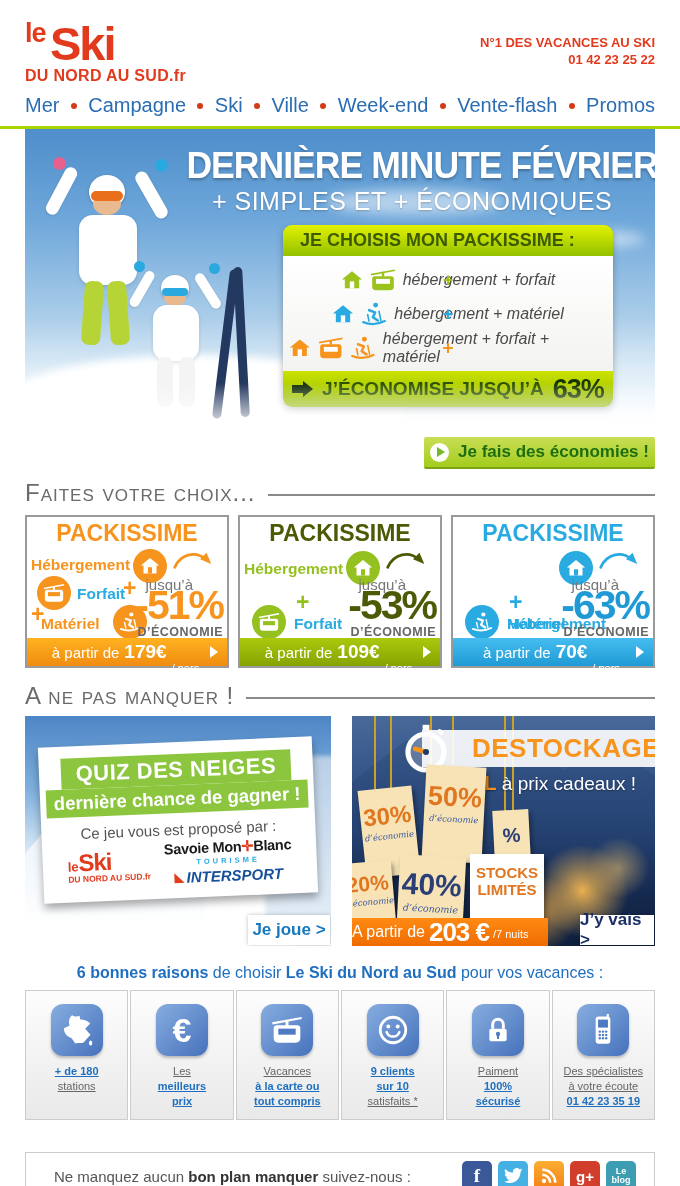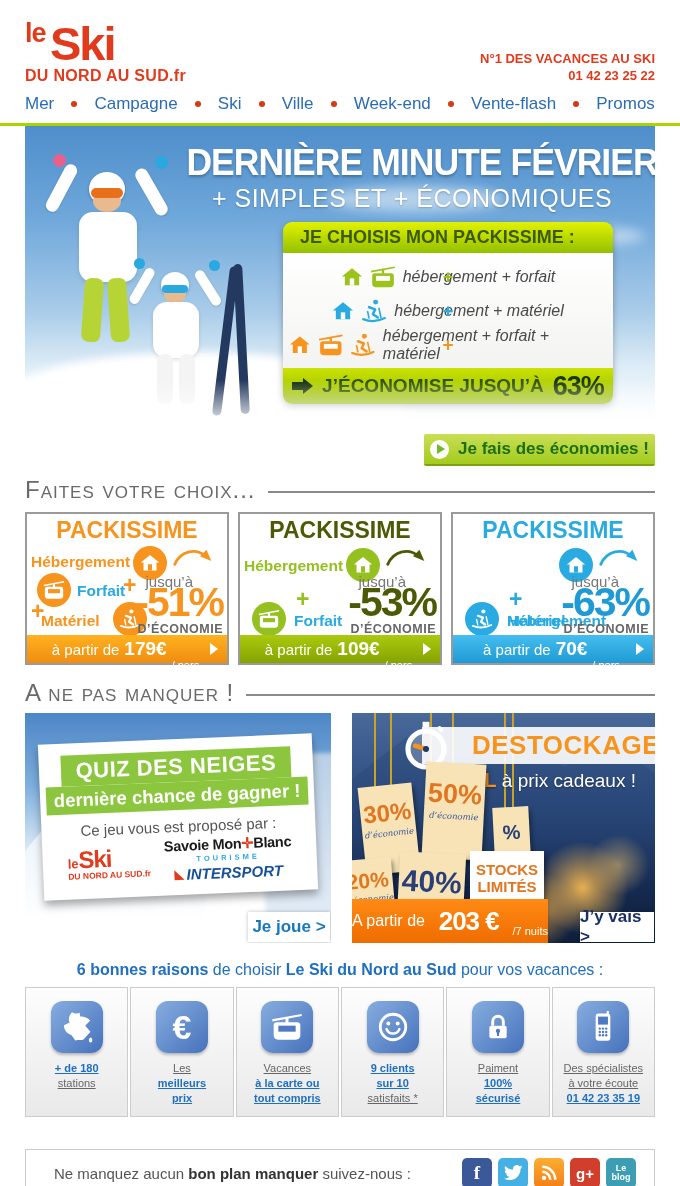--- a/index.html
+++ b/index.html
@@ -1,29 +1,29 @@
 <!DOCTYPE html>
 <html><head>
 <meta charset="utf-8">
 <style>
   html,body{margin:0;padding:0;background:#fff;}
   body{width:680px;font-family:"Liberation Sans",sans-serif;-webkit-font-smoothing:antialiased;}
   .page{position:relative;width:680px;height:1186px;overflow:hidden;background:#fff;} 
 
   
-  .header{display:flex;justify-content:space-between;align-items:flex-end;padding:20px 25px 0;}
+  .header{display:flex;justify-content:space-between;align-items:flex-start;padding:20px 25px 0;}
   .logo{line-height:1;text-decoration:none;display:block;}
   .logo .le{color:#e23a1c;font-size:27px;font-weight:bold;vertical-align:top;letter-spacing:-1px;}
   .logo .ski{color:#e23a1c;font-size:47px;font-weight:bold;letter-spacing:-2px;}
   .logo .sub{color:#e23a1c;font-size:16px;font-weight:bold;letter-spacing:.3px;margin-top:1px;}
   .contact{text-align:right;color:#e23a1c;font-weight:bold;font-size:13px;line-height:17px;padding-top:14px;}
 
   
   .nav{display:flex;align-items:center;justify-content:space-between;margin:10px 25px 0;padding-bottom:9px;}
-  .nav a{color:#2a6db3;text-decoration:none;font-size:17px;}
+  .nav a{color:#2a6db3;text-decoration:none;font-size:20px;}
   .navdot{width:6px;height:6px;border-radius:50%;background:#d23b16;}
   .limeline{height:3px;background:#aad400;}
 
   
   .hero{position:relative;height:300px;margin:0 25px;overflow:hidden;cursor:pointer;
         background:linear-gradient(180deg,#4e8ecb 0%,#6ea7da 30%,#a9cce9 62%,#ddecf7 80%,#ffffff 100%);}
   .cloud{position:absolute;background:rgba(255,255,255,.5);border-radius:50%;filter:blur(6px);}
   .snowmound{position:absolute;left:-40px;bottom:-46px;width:420px;height:120px;background:#fff;border-radius:50%;filter:blur(4px);}
   .herosnow{position:absolute;left:0;right:0;bottom:0;height:46px;background:linear-gradient(180deg,rgba(255,255,255,0),rgba(255,255,255,.95));}
   
@@ -151,22 +151,22 @@
   .tag .v{font-weight:bold;display:block;}
   .tag .s{display:block;font-family:"DejaVu Serif",serif;font-style:italic;font-size:8.5px;color:#3b5ba0;margin-top:1px;}
   .tag-white{background:#fff;color:#e0761f;}
   .navy{color:#2b3f77;}
   .dband{position:absolute;left:70px;right:0;top:14px;height:37px;background:rgba(255,255,255,.9);display:flex;align-items:center;}
   .dband .ttl{margin-left:50px;font-size:26px;font-weight:bold;color:#f7941e;letter-spacing:.5px;}
   .dwatch{position:absolute;left:50px;top:8px;}
   .dnoel{position:absolute;left:70px;right:0;top:56px;text-align:center;text-shadow:0 1px 2px rgba(0,0,0,.4);}
   .dnoel b{color:#f7941e;font-size:20px;font-weight:bold;}
   .dnoel span{color:#fff;font-size:19px;}
-  .dprice{position:absolute;left:0;bottom:0;width:196px;height:44px;background:linear-gradient(180deg,#ff8a14,#ef6c00);
-          display:flex;align-items:center;justify-content:space-between;gap:4px;color:#fff;}
+  .dprice{position:absolute;left:0;bottom:0;width:196px;height:28px;background:linear-gradient(180deg,#ff8a14,#ef6c00);
+          display:flex;align-items:center;justify-content:flex-start;gap:4px;color:#fff;}
   .dprice .pp{font-size:16px;} .dprice b{font-size:26px;letter-spacing:-1px;} .dprice .ps{font-size:11px;align-self:flex-end;margin-bottom:6px;}
   .dgo{width:74px;color:#1a2f66;font-size:17px;}
 
   
   .rtitle{text-align:center;margin-top:18px;font-size:16px;color:#1e6fc0;}
   .rtitle b{font-weight:bold;}
   .rboxes{display:flex;gap:2px;margin:8px 25px 0;}
   .rbox{flex:1;height:130px;border:1px solid #ccc;box-sizing:border-box;background:linear-gradient(180deg,#fdfdfd,#e9e9e9);text-align:center;}
   .ricon{width:52px;height:52px;border-radius:12px;margin:13px auto 8px;background:linear-gradient(135deg,#87addf,#4672bc);
          display:flex;align-items:center;justify-content:center;box-shadow:0 2px 3px rgba(0,0,0,.25);color:#fff;}

